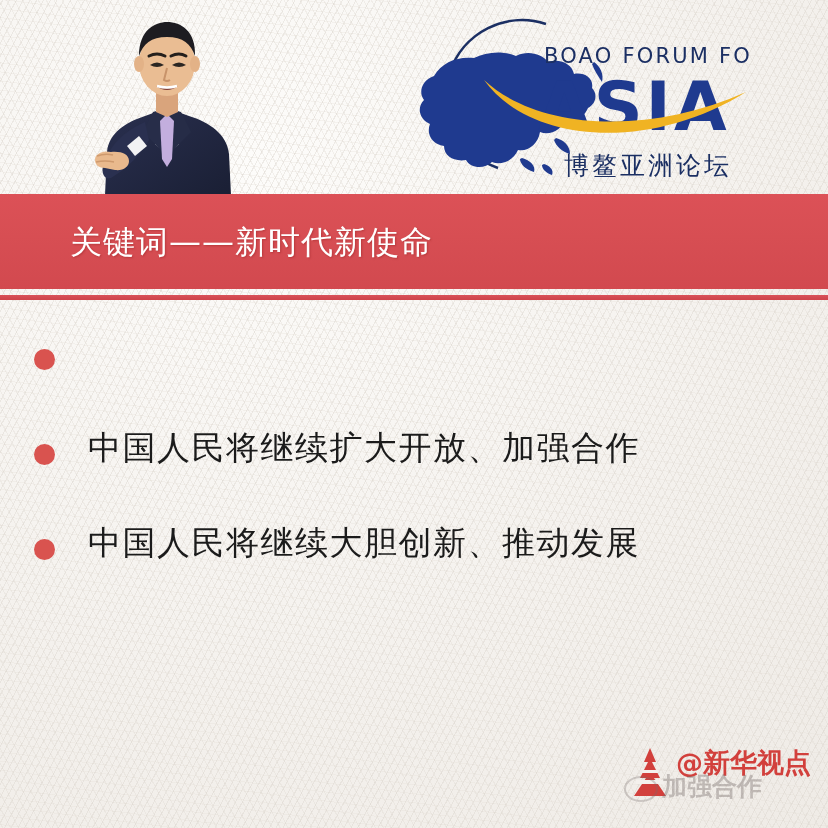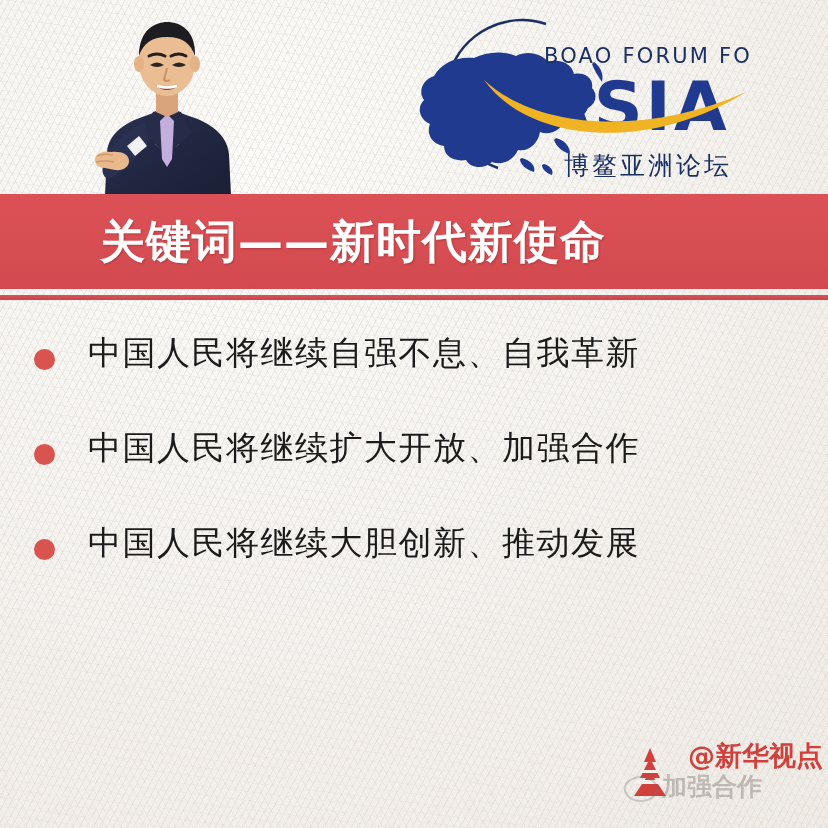--- a/index.html
+++ b/index.html
@@ -35,25 +35,25 @@
   .logo { position:absolute; left:398px; top:18px; width:352px; height:168px; }
   .logo svg { display:block; width:352px; height:168px; }
 
   
   .banner {
     position:absolute; left:0; top:194px; width:828px; height:95px;
     background:linear-gradient(180deg,#dc5157 0%,#d74e53 45%,#d2494f 100%);
     display:flex; align-items:center;
   }
   .banner-title {
-    margin-left:100px;
+    margin-left:70px;
     color:#ffffff;
     font-family:"DejaVu Sans", sans-serif;
-    font-weight:bold;
-    font-size:45px;
+    font-weight:normal;
+    font-size:32px;
     letter-spacing:1px;
     line-height:1;
     text-shadow:1px 1px 2px rgba(130,20,20,.35);
     white-space:nowrap;
   }
   .banner-rule {
     position:absolute; left:0; top:295px; width:828px; height:5px;
     background:linear-gradient(180deg,#d9535a 0%,#d2484f 60%,#cf444b 100%);
   }
 
@@ -78,29 +78,28 @@
     line-height:1.42;
     letter-spacing:1.5px;
     max-width:700px;
   }
 
   
   .footer { position:absolute; right:14px; bottom:16px; width:200px; height:80px; }
   .xinhua-mark { position:absolute; left:8px; top:14px; width:56px; height:52px; }
   .xinhua-mark svg { display:block; }
   .xinhua-text {
-    position:absolute; left:62px; top:10px;
+    position:absolute; left:62px; top:17px;
     color:#d2403c;
     font-family:"DejaVu Sans", sans-serif;
     font-weight:bold;
     font-size:27px;
     line-height:1;
     white-space:nowrap;
     letter-spacing:0px;
-    margin-left:12px;
   }
   .xinhua-sub {
     position:absolute; left:48px; top:42px;
     color:rgba(120,110,108,.40);
     font-family:"DejaVu Sans", sans-serif;
     font-weight:bold;
     font-size:25px;
     line-height:1;
     white-space:nowrap;
   }
@@ -200,21 +199,20 @@
 
   <div class="banner">
     <div class="banner-title">关键词——新时代新使命</div>
   </div>
   <div class="banner-rule"></div>
 
   <div class="bullets">
 
     <div class="bullet-row">
       <div class="dot"></div>
-      <div class="bullet-text">中国人民将继续自强不息、自我革新</div>
     </div>
 
     <div class="bullet-row">
       <div class="dot"></div>
       <div class="bullet-text">中国人民将继续扩大开放、加强合作</div>
     </div>
 
     <div class="bullet-row">
       <div class="dot"></div>
       <div class="bullet-text">中国人民将继续大胆创新、推动发展</div>

